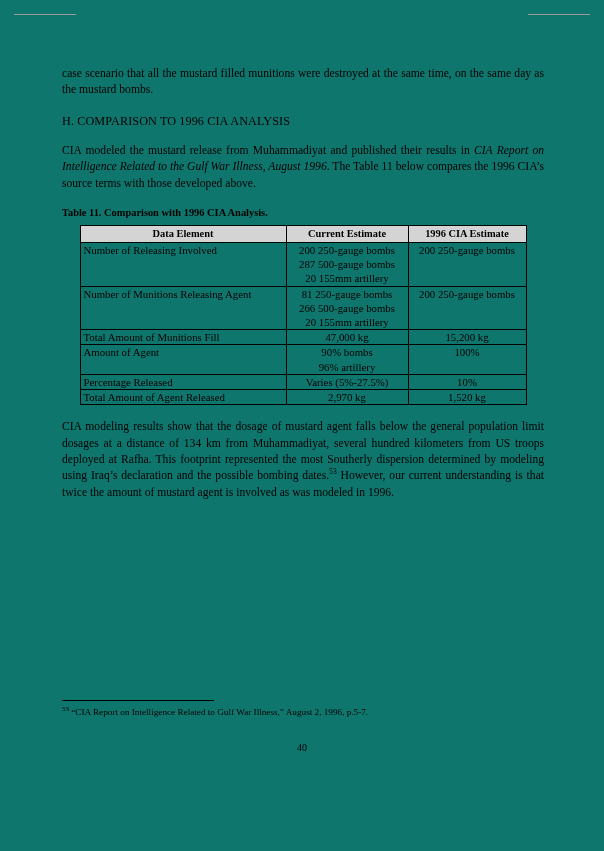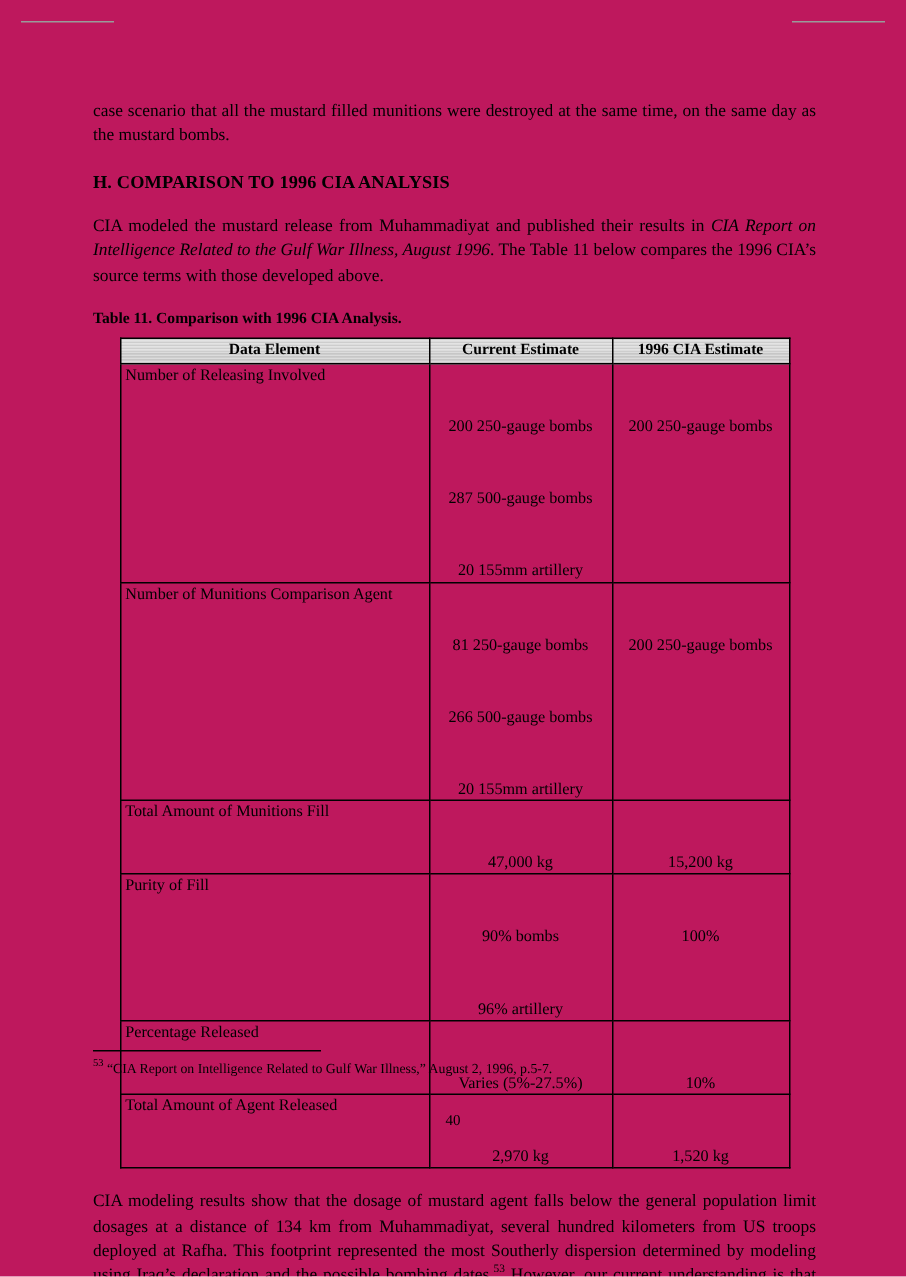--- a/index.html
+++ b/index.html
@@ -4,21 +4,21 @@
 <style>
   html, body {
     margin: 0;
     padding: 0;
     background: #ffffff;
   }
   .page {
     position: relative;
     width: 604px;
     height: 851px;
-    background: #be185d;
+    background: #0f766e;
     overflow: hidden;
     font-family: "Liberation Serif", serif;
     color: #000000;
   }
   
   .scan-mark {
     position: absolute;
     background: #9a9a9a;
     height: 1px;
   }
@@ -36,21 +36,21 @@
     margin: 0 0 0 0;
     font-size: 11.6px;
     line-height: 16.4px;
     text-align: justify;
     text-justify: inter-word;
   }
   .para-spacer { height: 14px; }
 
   h2.section-heading {
     font-size: 12.2px;
-    font-weight: bold;
+    font-weight: normal;
     margin: 0;
     line-height: 16px;
     letter-spacing: 0.1px;
   }
 
   em { font-style: italic; }
 
   .table-caption {
     font-size: 10.4px;
     font-weight: bold;
@@ -81,21 +81,21 @@
     font-size: 10.4px;
     height: 15px;
     padding-top: 1px;
   }
   .col-elem { width: 206px; }
   .col-cur  { width: 122px; }
   .col-cia  { width: 118px; }
   .cell-left   { text-align: left; }
   .cell-center { text-align: center; }
 
-  .multi-line div { white-space: nowrap; margin-top: 34px; }
+  .multi-line div { white-space: nowrap; }
 
   sup {
     font-size: 7.6px;
     vertical-align: super;
     line-height: 0;
   }
 
   .footnote-area {
     position: absolute;
     left: 62px;
@@ -167,41 +167,41 @@
           <td class="cell-center multi-line">
             <div>200 250-gauge bombs</div>
             <div>287 500-gauge bombs</div>
             <div>20 155mm artillery</div>
           </td>
           <td class="cell-center multi-line">
             <div>200 250-gauge bombs</div>
           </td>
         </tr>
         <tr>
-          <td class="cell-left">Number of Munitions Comparison Agent</td>
+          <td class="cell-left">Number of Munitions Releasing Agent</td>
           <td class="cell-center multi-line">
             <div>81 250-gauge bombs</div>
             <div>266 500-gauge bombs</div>
             <div>20 155mm artillery</div>
           </td>
           <td class="cell-center multi-line">
             <div>200 250-gauge bombs</div>
           </td>
         </tr>
         <tr>
           <td class="cell-left">Total Amount of Munitions Fill</td>
           <td class="cell-center multi-line">
             <div>47,000 kg</div>
           </td>
           <td class="cell-center multi-line">
             <div>15,200 kg</div>
           </td>
         </tr>
         <tr>
-          <td class="cell-left">Purity of Fill</td>
+          <td class="cell-left">Amount of Agent</td>
           <td class="cell-center multi-line">
             <div>90% bombs</div>
             <div>96% artillery</div>
           </td>
           <td class="cell-center multi-line">
             <div>100%</div>
           </td>
         </tr>
         <tr>
           <td class="cell-left">Percentage Released</td>

